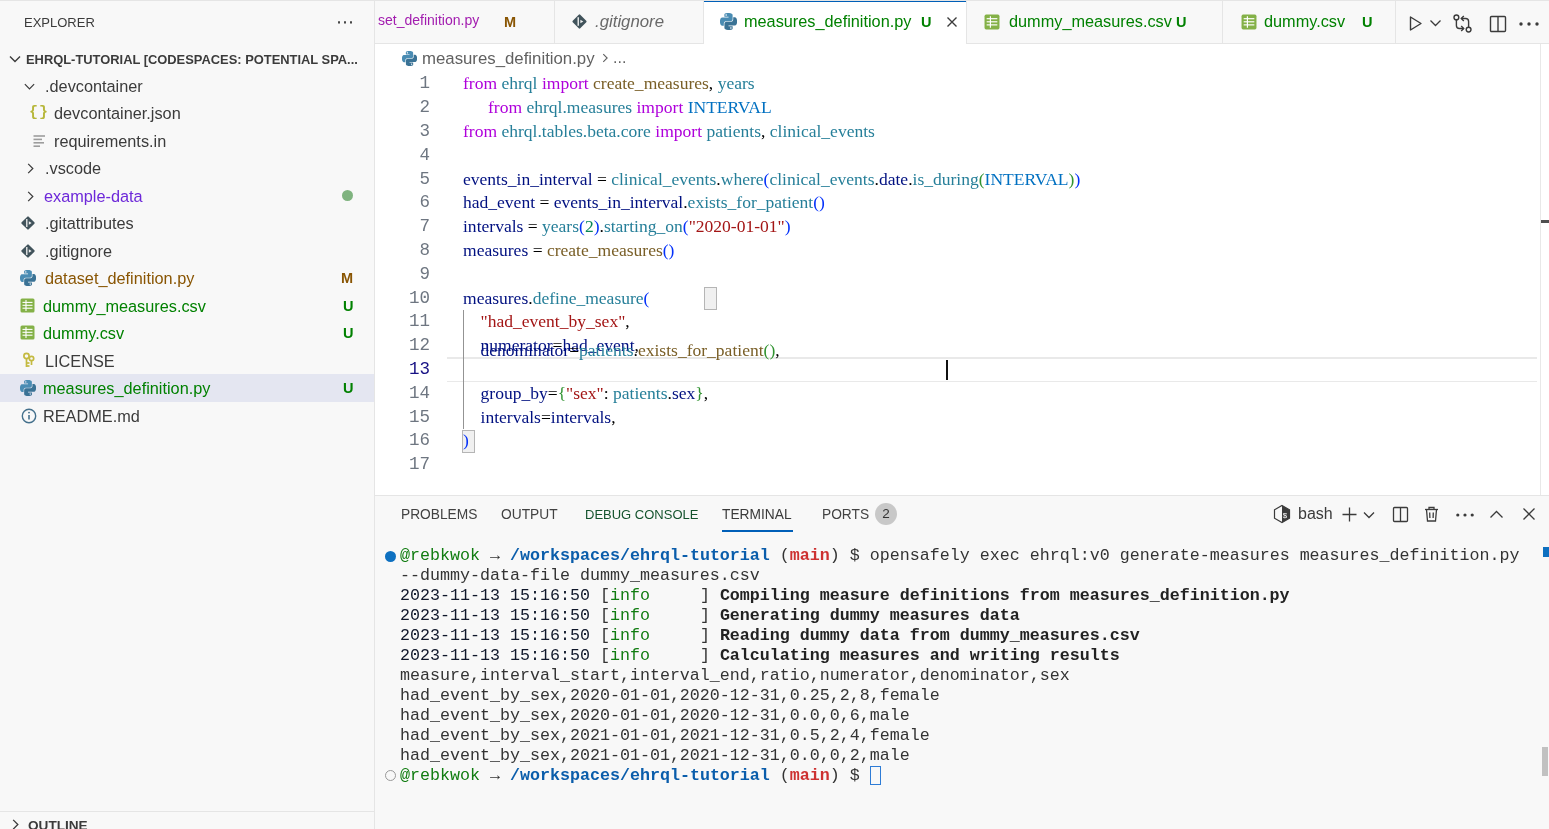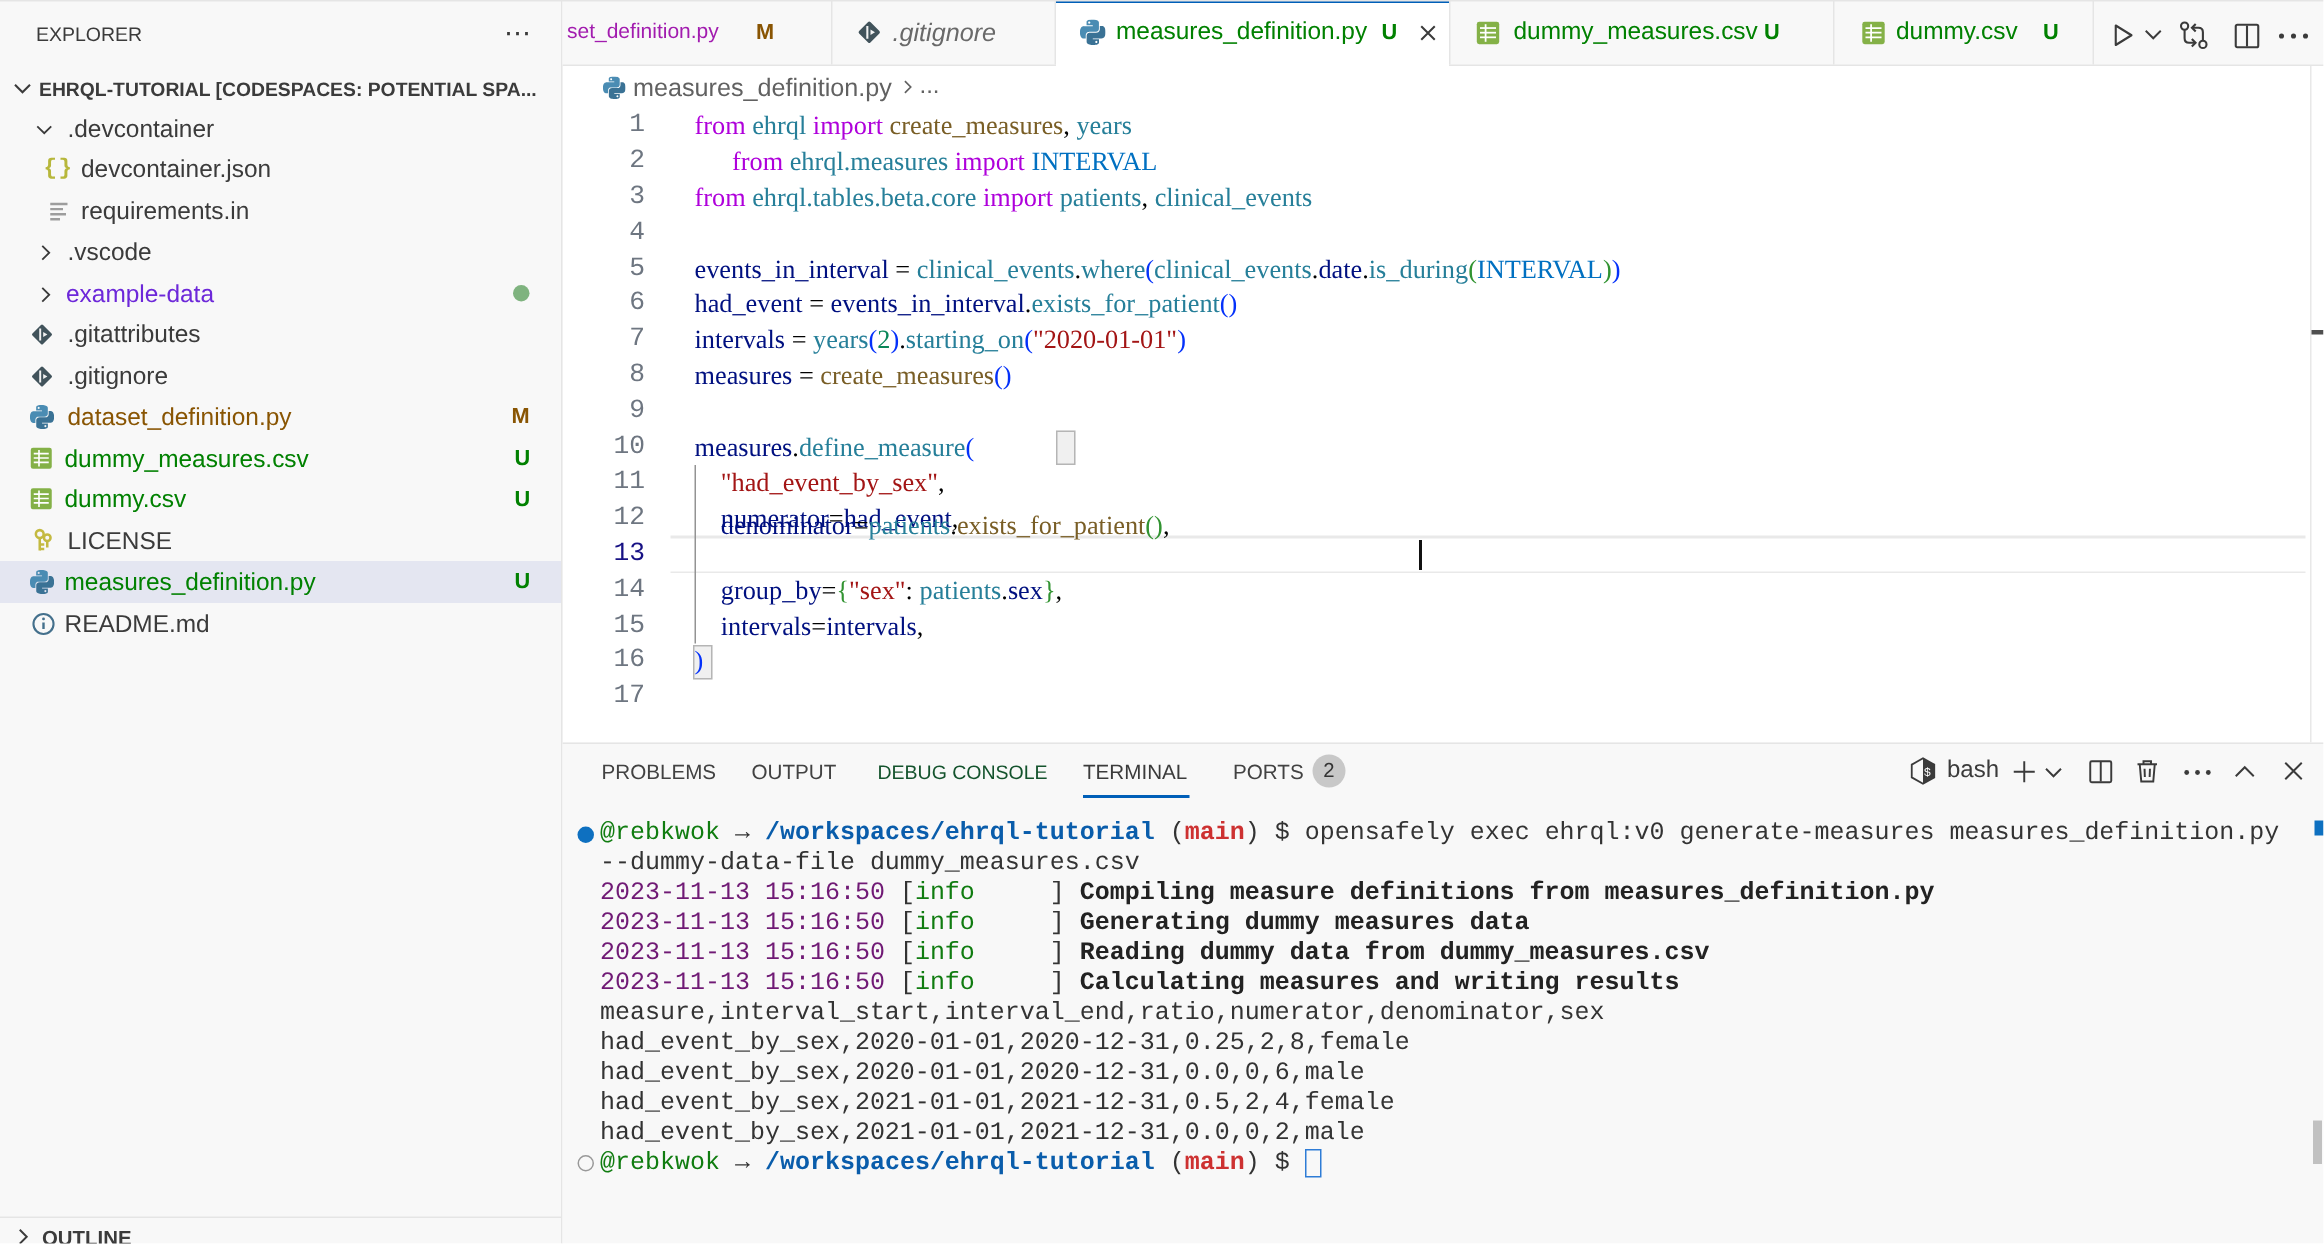--- a/index.html
+++ b/index.html
@@ -14,21 +14,21 @@
 .row .lbl{position:absolute;top:0}
 .badge{position:absolute;font-size:14.5px;font-weight:bold}
 
 .k{color:#AF00DB}.t{color:#267F99}.f{color:#795E26}.v{color:#001080}.c{color:#0070C1}
 .s{color:#A31515}.n{color:#098658}.b1{color:#0431FA}.b2{color:#319331}.p{color:#000}
 .cl{position:absolute;font-family:Liberation Serif, serif;font-size:17.54px;white-space:pre;line-height:23.8px;height:23.8px}
 .lnum{position:absolute;left:375px;width:55px;text-align:right;font-family:"Liberation Mono",monospace;font-size:17.54px;color:#6e7681;line-height:23.8px;height:23.8px}
 .tg{color:#107C10;font-weight:normal}
 .tb{color:#0a5dab;font-weight:bold}
 .tr{color:#CD3131;font-weight:bold}
-.tdim{color:#701a75}
+.tdim{color:#0f172a}
 .tbold{color:#222;font-weight:bold}
 </style>
 </head>
 <body>
 
 <div class="ab" style="left:0;top:0;width:1549px;height:1px;background:#e5e5e5;z-index:50"></div>
 <div class="ab" id="sidebar"></div>
 <div class="ab" style="left:24px;top:15px;font-size:13px;color:#3b3b3b;">EXPLORER</div>
 <div class="ab" style="left:336px;top:11px;font-size:18px;color:#3b3b3b;letter-spacing:1px">⋯</div>
 

